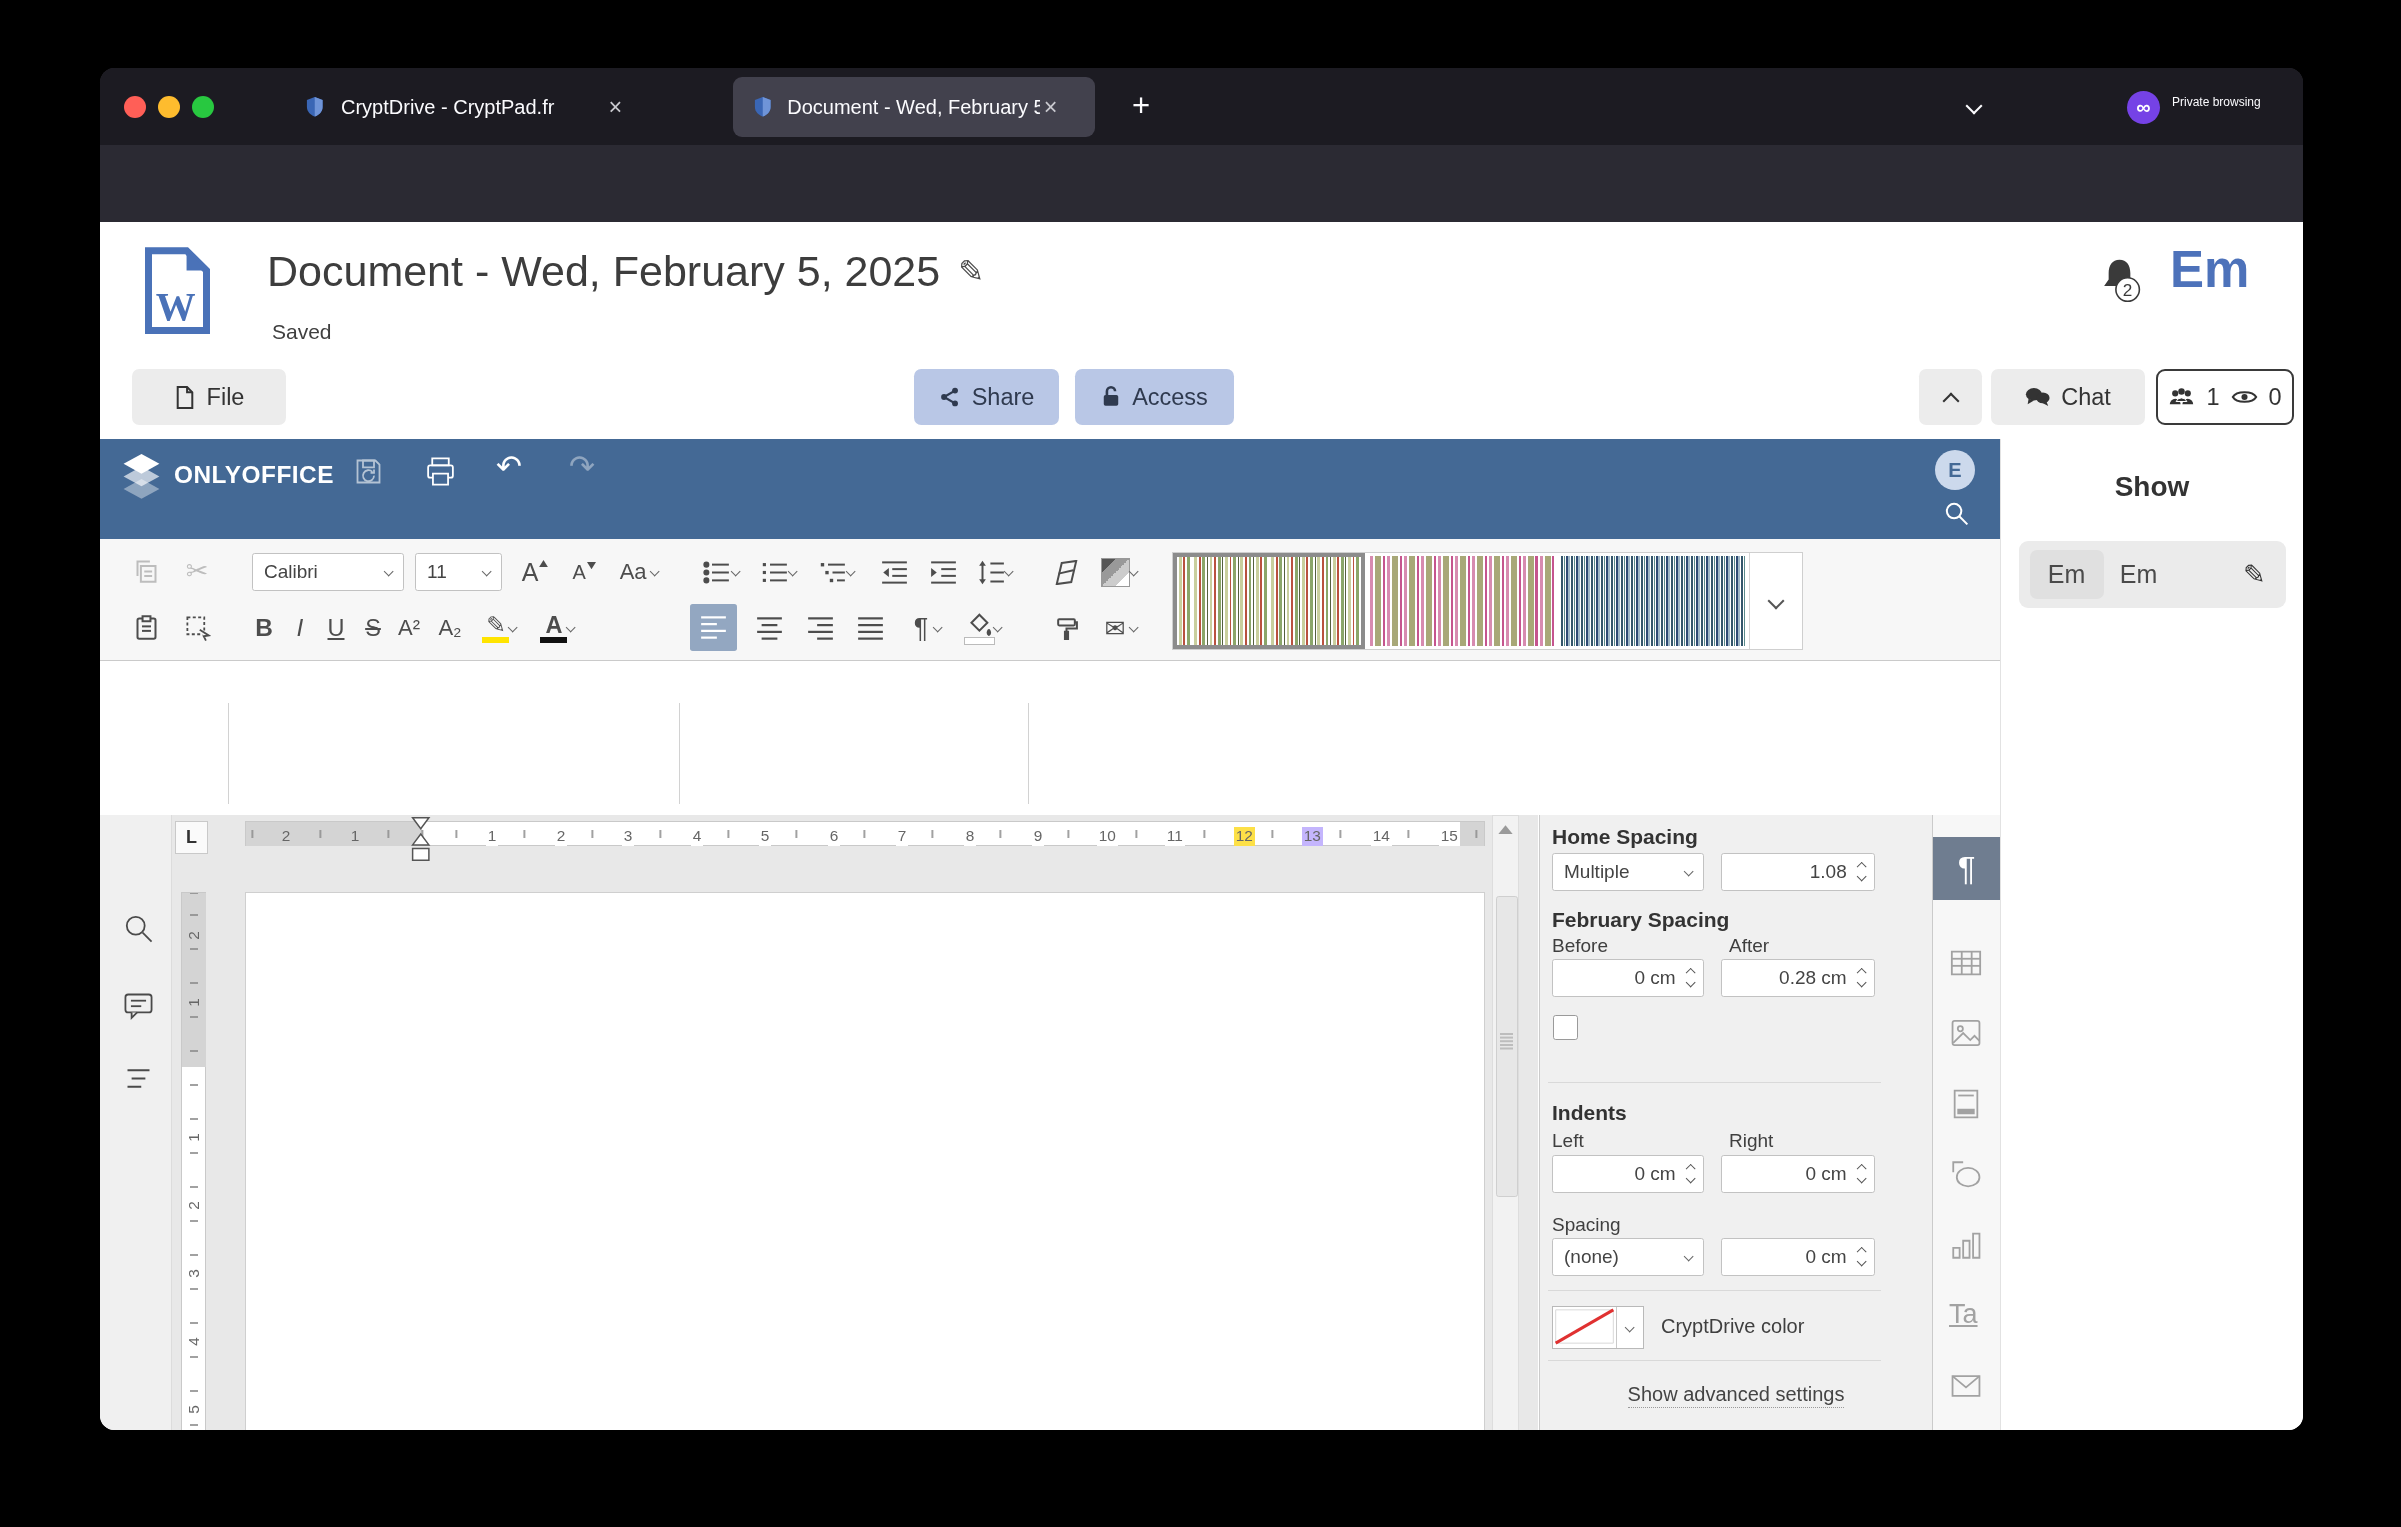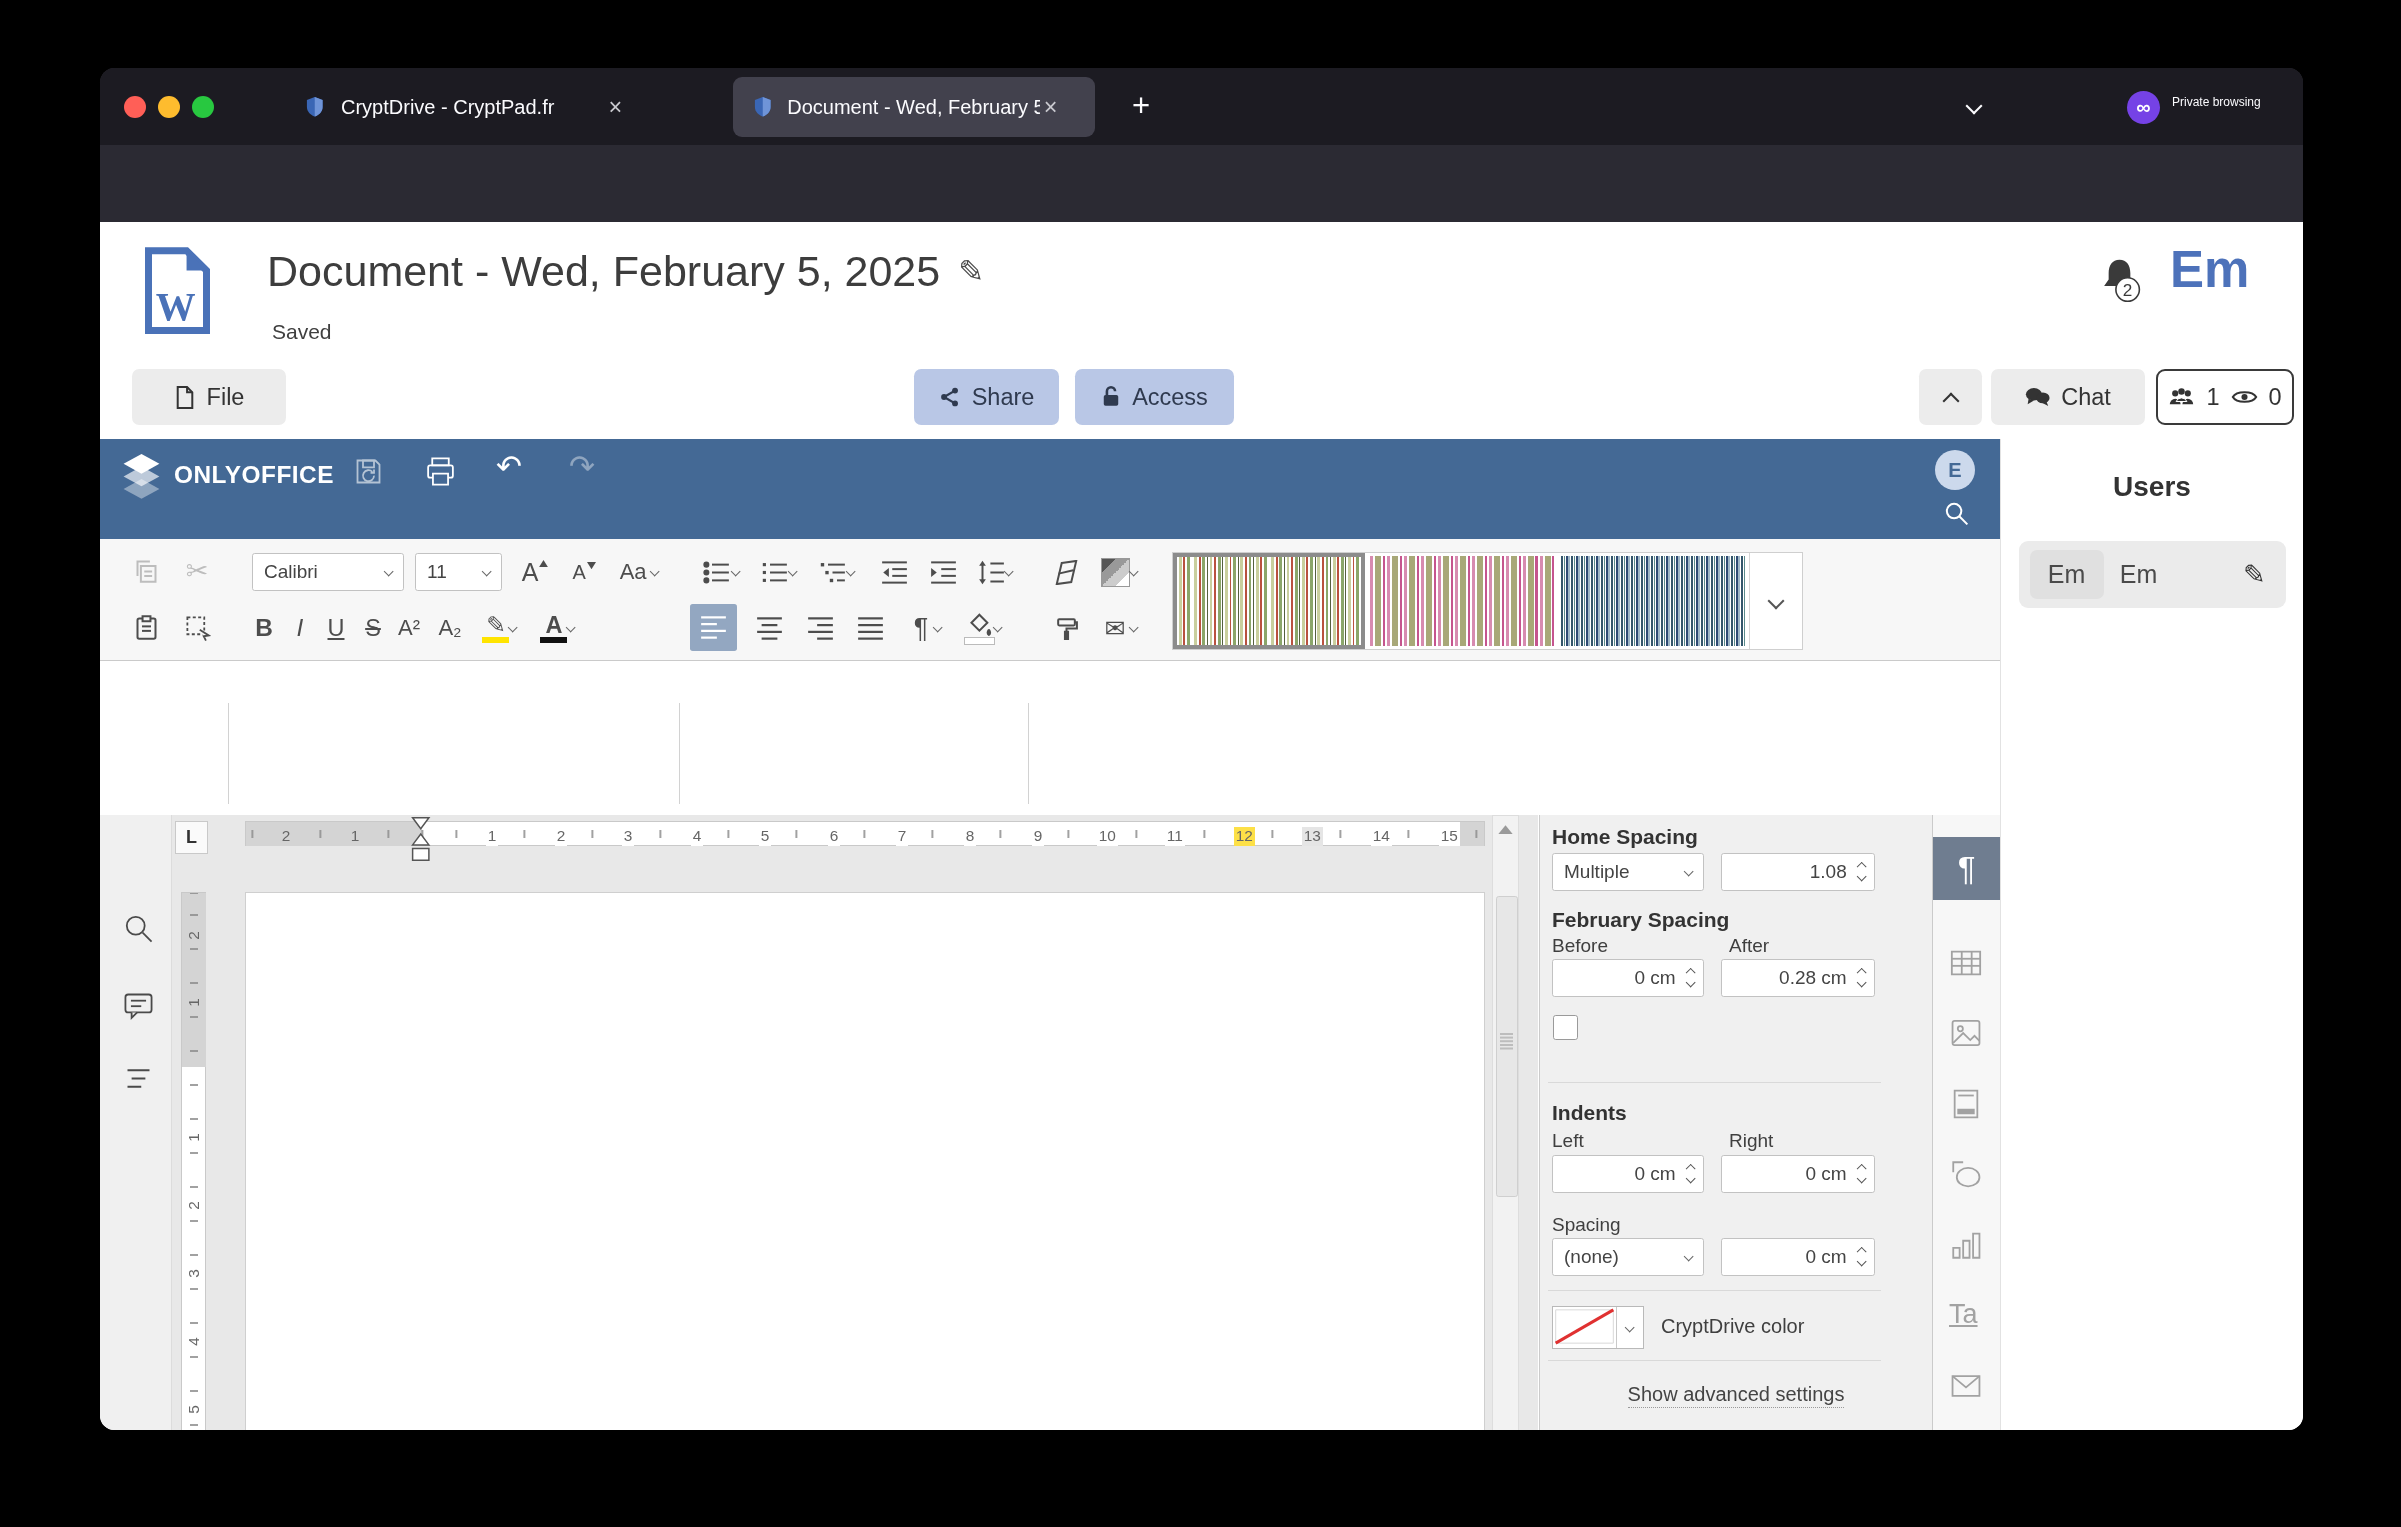--- a/index.html
+++ b/index.html
@@ -495,21 +495,21 @@
       <span class="a num" style="left:376px;top:4.5px;background:#fff;padding:1.8px">3</span>
       <span class="a num" style="left:445px;top:4.5px;background:#fff;padding:1.8px">4</span>
       <span class="a num" style="left:513px;top:4.5px;background:#fff;padding:1.8px">5</span>
       <span class="a num" style="left:582px;top:4.5px;background:#fff;padding:1.8px">6</span>
       <span class="a num" style="left:650px;top:4.5px;background:#fff;padding:1.8px">7</span>
       <span class="a num" style="left:718px;top:4.5px;background:#fff;padding:1.8px">8</span>
       <span class="a num" style="left:786px;top:4.5px;background:#fff;padding:1.8px">9</span>
       <span class="a num" style="left:851px;top:4.5px;background:#fff;padding:1.8px">10</span>
       <span class="a num" style="left:919px;top:4.5px;background:#fff;padding:1.8px">11</span>
       <span class="a num" style="left:988px;top:4.5px;background:#fde047;padding:1.8px">12</span>
-      <span class="a num" style="left:1056px;top:4.5px;background:#e5e5e5;padding:1.8px">13</span>
+      <span class="a num" style="left:1056px;top:4.5px;background:#c4b5fd;padding:1.8px">13</span>
       <span class="a num" style="left:1125px;top:4.5px;background:#fff;padding:1.8px">14</span>
       <span class="a num" style="left:1193px;top:4.5px;background:#fff;padding:1.8px">15</span>
     </div>
     <svg class="a" style="left:309px;top:594px" width="23.5" height="56" viewBox="0 0 26 62">
       <path d="M4 2 H22 L13 14 Z" fill="#fff" stroke="#555" stroke-width="1.5"></path>
       <path d="M4 32 H22 L13 20 Z" fill="#fff" stroke="#555" stroke-width="1.5"></path>
       <rect x="4" y="36" width="18" height="13" fill="#fff" stroke="#555" stroke-width="1.5"></rect>
     </svg>
 
     <div class="a" style="left:81px;top:670px;width:25px;height:602px;background:#fff;border:0.9px solid #c9c9c9;box-sizing:border-box">
@@ -640,21 +640,21 @@
           <rect x="10" y="9" width="4.5" height="12"></rect>
           <rect x="17" y="4" width="4.5" height="17"></rect>
         </svg>
     <div class="a ric" style="top:1077px;font-size:27px;color:#a2a2a2;text-decoration:underline">Ta</div>
     <svg class="a ric" style="top:1147px" viewBox="0 0 24 24" fill="none" stroke="currentColor" stroke-width="1.8">
           <rect x="2.5" y="5" width="19" height="14"></rect>
           <path d="M2.5 5 L12 13 L21.5 5"></path>
         </svg>
 
     <div class="a" style="left:1900px;top:217px;width:303px;height:991px;background:#fff;border-left:0.9px solid #e2e2e2;box-sizing:border-box">
-      <div style="margin-top:32px;text-align:center;font-size:28px;font-weight:bold;color:#333">Users</div>
+      <div style="margin-top:32px;text-align:center;font-size:28px;font-weight:bold;color:#333">Show</div>
       <div style="margin:38px auto 0;width:267px;height:67px;background:#ebebeb;border-radius:9px;display:flex;align-items:center">
         <div style="margin-left:11px;width:74px;height:49px;background:#e0e0e0;border-radius:7.2px;display:flex;align-items:center;justify-content:center;font-size:25px;color:#4a4a4a">Em</div>
         <span style="margin-left:16.3px;font-size:25px;color:#4a4a4a;flex:1">Em</span>
         <span style="margin-right:20px;font-size:27px;color:#333">✎</span>
       </div>
     </div>
 
   </div>
  </div>
 </div>

